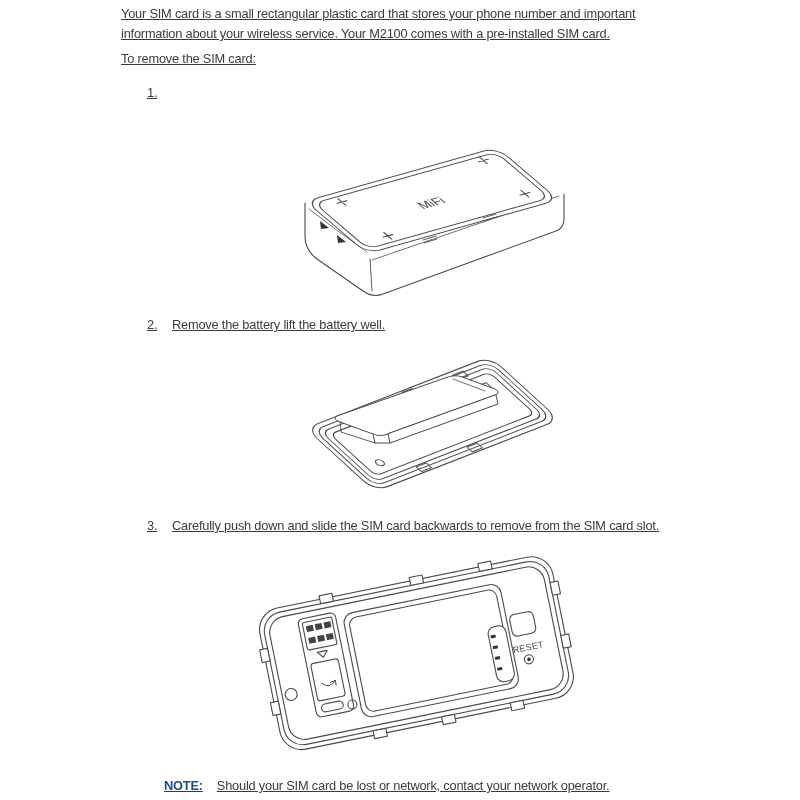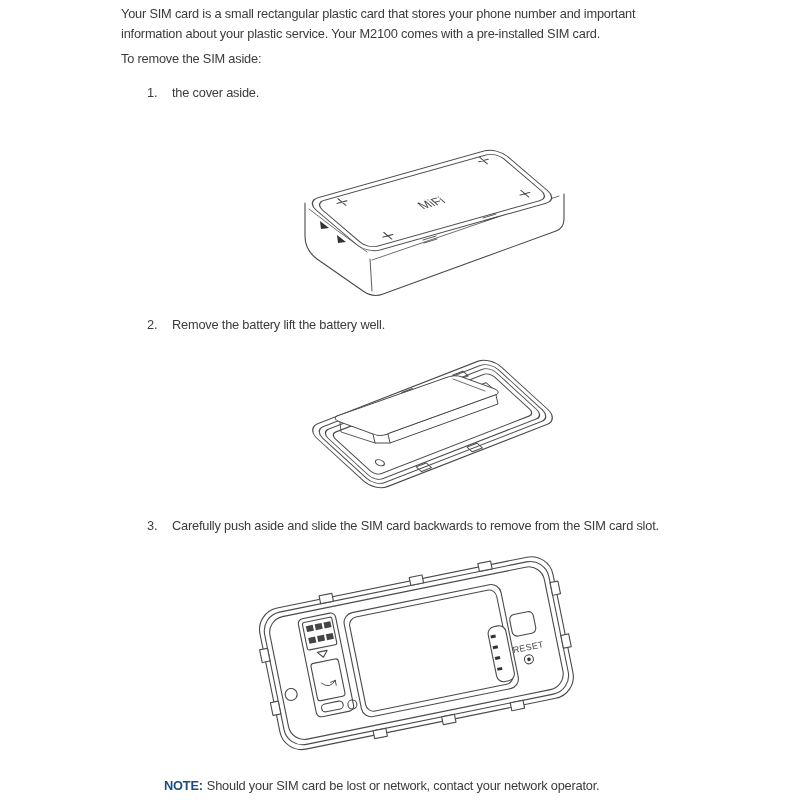--- a/index.html
+++ b/index.html
@@ -12,47 +12,47 @@
     font-family: "Liberation Sans", sans-serif;
     color: #3b3b3d;
     overflow: hidden;
   }
   .txt {
     position: absolute;
     font-size: 12.8px;
     line-height: 20px;
     letter-spacing: -0.2px;
     color: #3b3b3d;
+    text-decoration: underline;
   }
   .line { white-space: nowrap; }
   .step { display: flex; }
   .step .num { width: 25px; flex: 0 0 25px; }
-  .note-label { font-weight: bold; color: #1b4d7e; margin-right: 4px; }
+  .note-label { font-weight: bold; color: #1b4d7e; margin-right: 14px; }
   figure { position: absolute; margin: 0; }
   svg { display: block; }
   svg text { font-family: "Liberation Sans", sans-serif; }
 </style>
 </head>
 <body>
 
 <div class="page">
 
   <div class="txt" style="left:121px; top:4px;">
     <div class="line">Your SIM card is a small rectangular plastic card that stores your phone number and important</div>
-    <div class="line">information about your plastic service. Your M2100 comes with a pre-installed SIM card.</div>
+    <div class="line">information about your wireless service. Your M2100 comes with a pre-installed SIM card.</div>
   </div>
 
   <div class="txt" style="left:121px; top:49px;">
-    <div class="line">To remove the SIM aside:</div>
+    <div class="line">To remove the SIM card:</div>
   </div>
 
   <div class="txt step" style="left:147px; top:83px;">
     <div class="num">1.</div>
     <div>
-      <div class="line">the cover aside.</div>
     </div>
   </div>
 
   <figure style="left:275px; top:140px;">
     <svg width="300" height="162" viewBox="0 0 300 162">
       <g fill="none" stroke="#4a4a4a" stroke-width="1.1" stroke-linejoin="round" stroke-linecap="round">
 
         <path d="M 30,63 L 30,96 Q 30,110 42,119 L 88,151 Q 98,158 108,154 L 281,91 Q 289,88 289,79 L 289,54"></path>
         <path d="M 95,119 L 97,151" stroke-width="0.9"></path>
         <path d="M 34,69 Q 62,91 92,112" stroke-width="0.8"></path>
@@ -113,21 +113,21 @@
           <path d="M 55,80 L 56,90 L 90,101" stroke-width="0.9"></path>
           <path d="M 168,37 L 200,49" stroke-width="0.8"></path>
         </g>
       </g>
     </svg>
   </figure>
 
   <div class="txt step" style="left:147px; top:516px;">
     <div class="num">3.</div>
     <div>
-      <div class="line">Carefully push aside and slide the SIM card backwards to remove from the SIM card slot.</div>
+      <div class="line">Carefully push down and slide the SIM card backwards to remove from the SIM card slot.</div>
     </div>
   </div>
 
   <figure style="left:230px; top:542px;">
     <svg width="380" height="228" viewBox="0 0 380 228">
       <g fill="none" stroke="#4a4a4a" stroke-width="1.1" stroke-linejoin="round" stroke-linecap="round" transform="translate(25,70) rotate(-11.5)">
 
         <rect x="0.5" y="0.5" width="299" height="144" rx="22"></rect>
         <rect x="5" y="5" width="290" height="135" rx="19"></rect>
         <rect x="10" y="10" width="280" height="125" rx="16"></rect>

